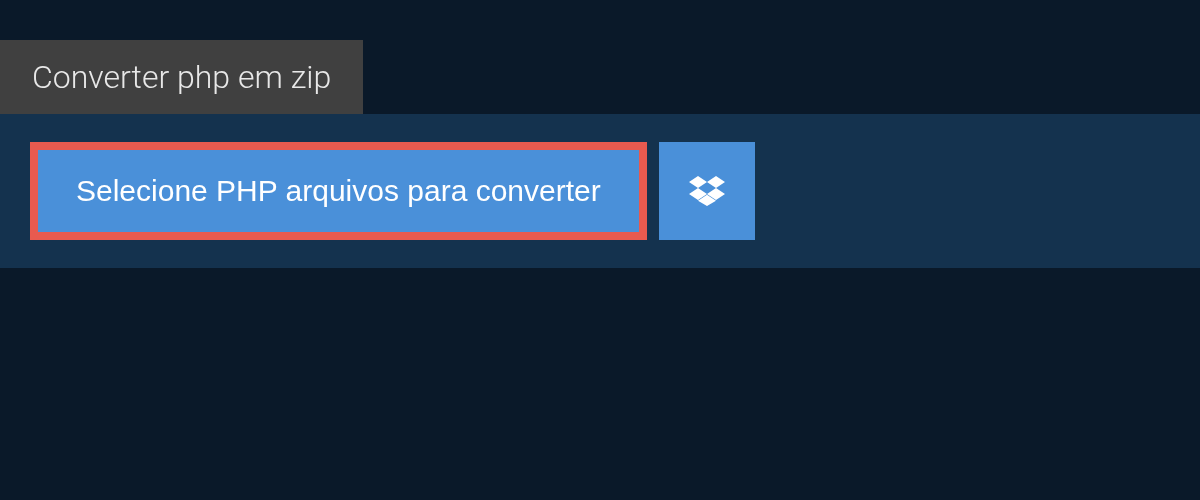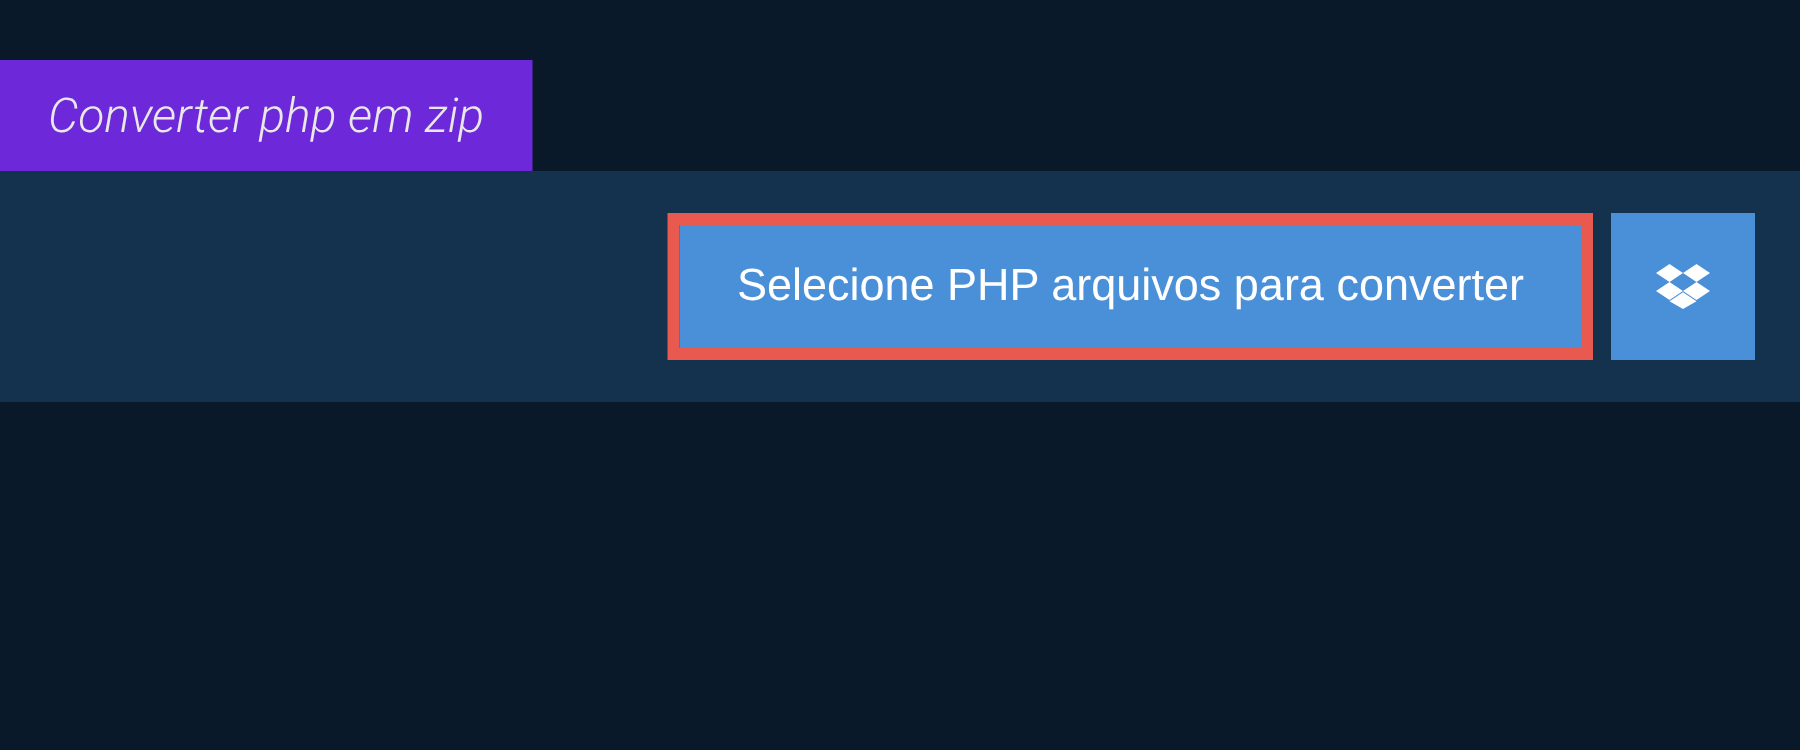--- a/index.html
+++ b/index.html
@@ -12,34 +12,32 @@
       height: 500px;
       background: #0a1929;
       font-family: -apple-system, BlinkMacSystemFont, "Segoe UI", Roboto, Arial, sans-serif;
       overflow: hidden;
     }
     .tab-container {
       padding-top: 40px;
     }
     .tab {
       display: inline-block;
-      background: #6d28d9;
+      background: #404040;
       padding: 18px 32px;
       color: #e8e8e8;
       font-size: 32px;
       font-weight: 300;
-      font-style: italic;
     }
     .tab-content {
       background: #14324e;
       padding: 28px 30px;
       display: flex;
       gap: 12px;
       align-items: stretch;
-      justify-content: flex-end;
     }
     .select-button-wrapper {
       border: 8px solid #e85a4f;
       background: #4a90d9;
       flex: 0 0 auto;
     }
     .select-button {
       background: #4a90d9;
       color: #ffffff;
       font-size: 30px;

